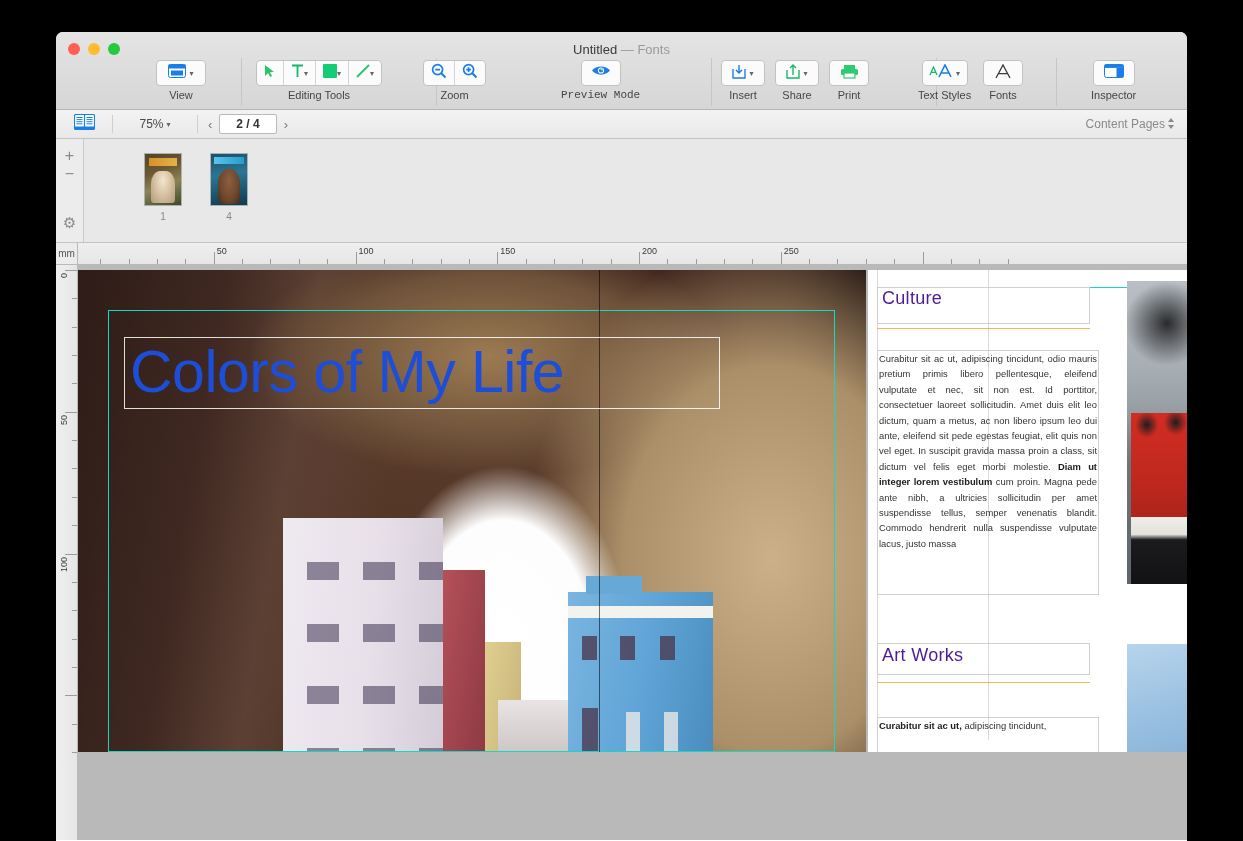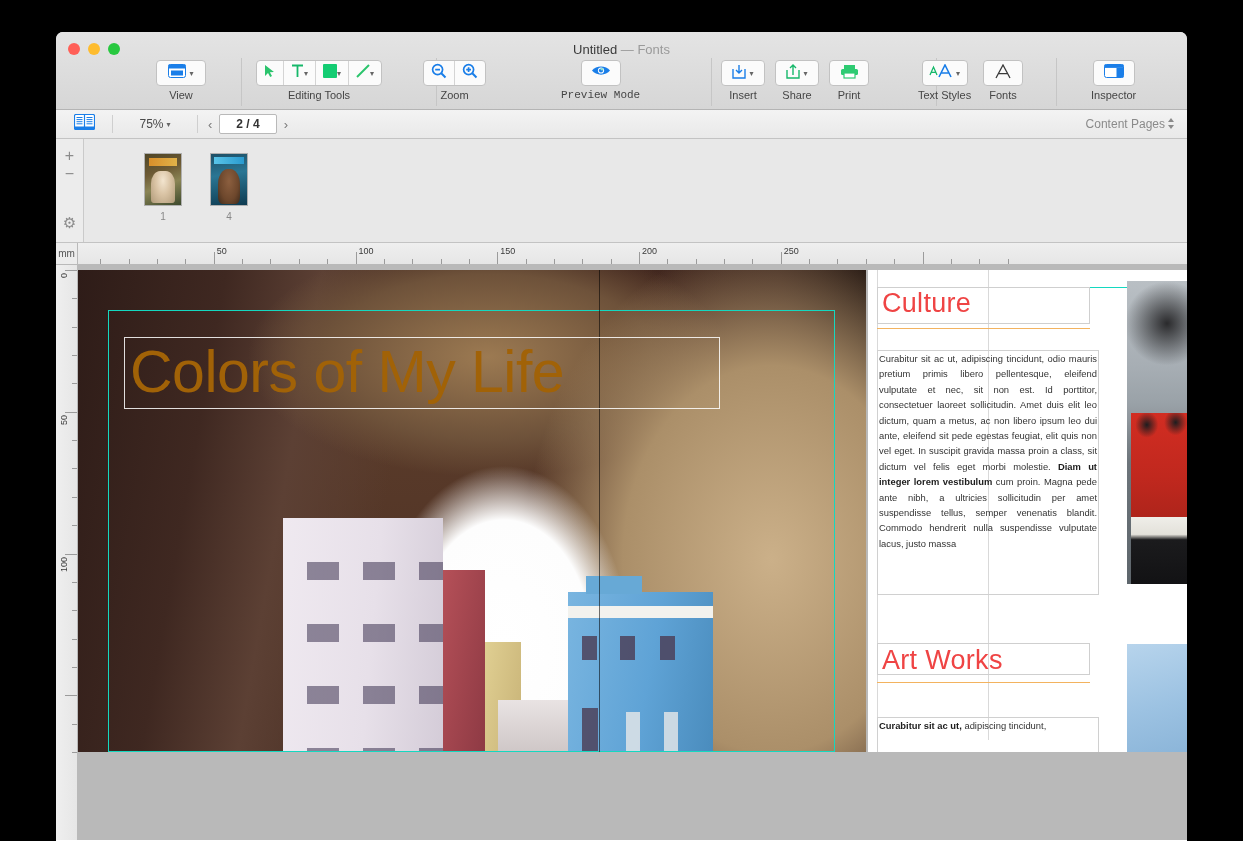--- a/index.html
+++ b/index.html
@@ -322,42 +322,42 @@
     position: absolute;
     left: 46px; top: 67px; width: 596px; height: 72px;
     border: 1px solid rgba(255,255,255,0.85);
   }
   #pagetitle {
     position: absolute;
     left: 52px; top: 66px;
     width: 600px;
     font-size: 59px;
     line-height: 72px;
-    color: #a16207;
+    color: #1d4ed8;
     letter-spacing: -0.5px;
     white-space: nowrap;
   }
 
   
   #page-right {
     position: absolute;
     left: 790px; top: 5px;
     width: 330px; height: 482px;
     background: #ffffff;
     overflow: hidden;
   }
   #rguide {
     position: absolute; left: 9px; top: 17px; right: -6px; bottom: 0;
     border-left: 1px solid #14d8c0;
     border-top: 1px solid #14d8c0;
   }
   .rheading {
     position: absolute;
-    color: #ef4444;
-    font-size: 27px;
+    color: #4c1d95;
+    font-size: 18px;
     letter-spacing: 0.3px;
     white-space: nowrap;
   }
   .rhbox {
     position: absolute;
     border: 1px solid #cfcfcf;
   }
   .rrule {
     position: absolute;
     height: 1px;

